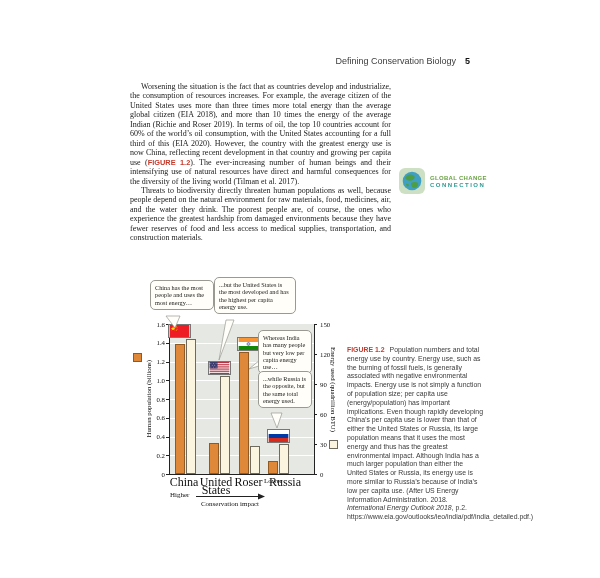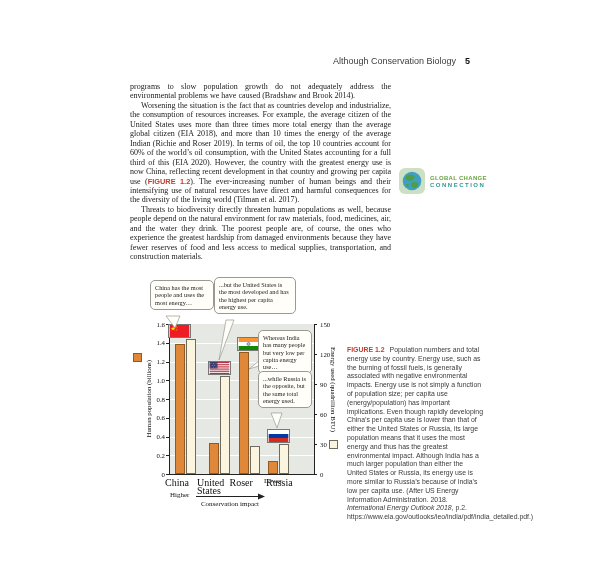--- a/index.html
+++ b/index.html
@@ -30,21 +30,21 @@
   #figure{position:absolute;left:130px;top:277px;width:218px;height:252px;}
   #plot{position:absolute;left:39px;top:47px;width:144px;height:150px;
     border-left:1px solid #222;border-right:1px solid #222;border-bottom:1px solid #222;
     z-index:1;overflow:visible;}
   .gridline{position:absolute;left:0;width:144px;height:1px;background:#ffffff;}
   .bar{position:absolute;bottom:0;width:10px;box-sizing:border-box;}
   .bar.s0{border:1px solid rgba(92,60,18,.6);}
   .bar.s1{border:1px solid #6f6a5e;}
   .tick-label{position:absolute;font-size:6.8px;color:#111;line-height:7px;}
   .tick-mark{position:absolute;width:3px;height:1px;background:#222;}
-  .cat-label{position:absolute;font-size:10px;line-height:7.6px;color:#111;text-align:left;}
+  .cat-label{position:absolute;font-size:12px;line-height:7.6px;color:#111;text-align:center;}
   .yaxis-label{position:absolute;font-size:6.8px;color:#111;writing-mode:vertical-rl;}
   .yaxis-label.left{transform:rotate(180deg);}
   .swatch{position:absolute;width:9px;height:9px;box-sizing:border-box;}
   #swatch-pop{left:3px;top:76px;background:#e0883a;border:1px solid rgba(92,60,18,.6);}
   #swatch-energy{left:199px;top:163px;background:#fbf5df;border:1px solid #6f6a5e;}
 
   .flag{position:absolute;width:23px;height:14px;border:1px solid #777;box-sizing:border-box;
     background:#fff;z-index:4;}
   .flag svg{display:block;width:100%;height:100%;}
 
@@ -64,25 +64,24 @@
   
   #caption{position:absolute;left:347px;top:346px;width:137px;margin:0;
     font-family:"Liberation Sans",sans-serif;font-size:6.9px;line-height:8.8px;color:#3b3b3b;
     text-align:left;}
   .figlabel{color:#c53a2b;font-weight:bold;margin-right:5px;}
 </style>
 </head>
 <body>
 
 <div id="running-head">
-  <span>Although Conservation Biology</span><span class="pageno">5</span>
+  <span>Defining Conservation Biology</span><span class="pageno">5</span>
 </div>
 
 <div id="bodycol">
-  <p><span>programs to slow population growth do not adequately address the environmental problems we have caused (Bradshaw and Brook 2014).</span></p>
   <p class="indent"><span>Worsening the situation is the fact that as countries develop and industrialize, the consumption of resources increases. For example, the average citizen of the United States uses more than three times more total energy than the average global citizen (EIA 2018), and more than 10 times the energy of the average Indian (Richie and Roser 2019). In terms of oil, the top 10 countries account for 60% of the world’s oil consumption, with the United States accounting for a full third of this (EIA 2020). However, the country with the greatest energy use is now China, reflecting recent development in that country and growing per capita use (</span><span class="figref">FIGURE 1.2</span><span>). The ever-increasing number of human beings and their intensifying use of natural resources have direct and harmful consequences for the diversity of the living world (Tilman et al. 2017).</span></p>
   <p class="indent"><span>Threats to biodiversity directly threaten human populations as well, because people depend on the natural environment for raw materials, food, medicines, air, and the water they drink. The poorest people are, of course, the ones who experience the greatest hardship from damaged environments because they have fewer reserves of food and less access to medical supplies, transportation, and construction materials.</span></p>
 </div>
 
 <div id="badge">
   <div class="badge-icon">
     <svg viewBox="0 0 20 20" width="20" height="20">
       <circle cx="10" cy="10" r="9.3" fill="#3fa0c4"></circle>
       <path d="M3 7 Q6 2.5 10 3.8 Q14.2 5 12 8 Q9 11 5 9 Z" fill="#4e9e43"></path>
       <path d="M9 12 Q13 10 16 12 Q17 15 13 17 Q9 17.2 9 12 Z" fill="#4e9e43"></path>

